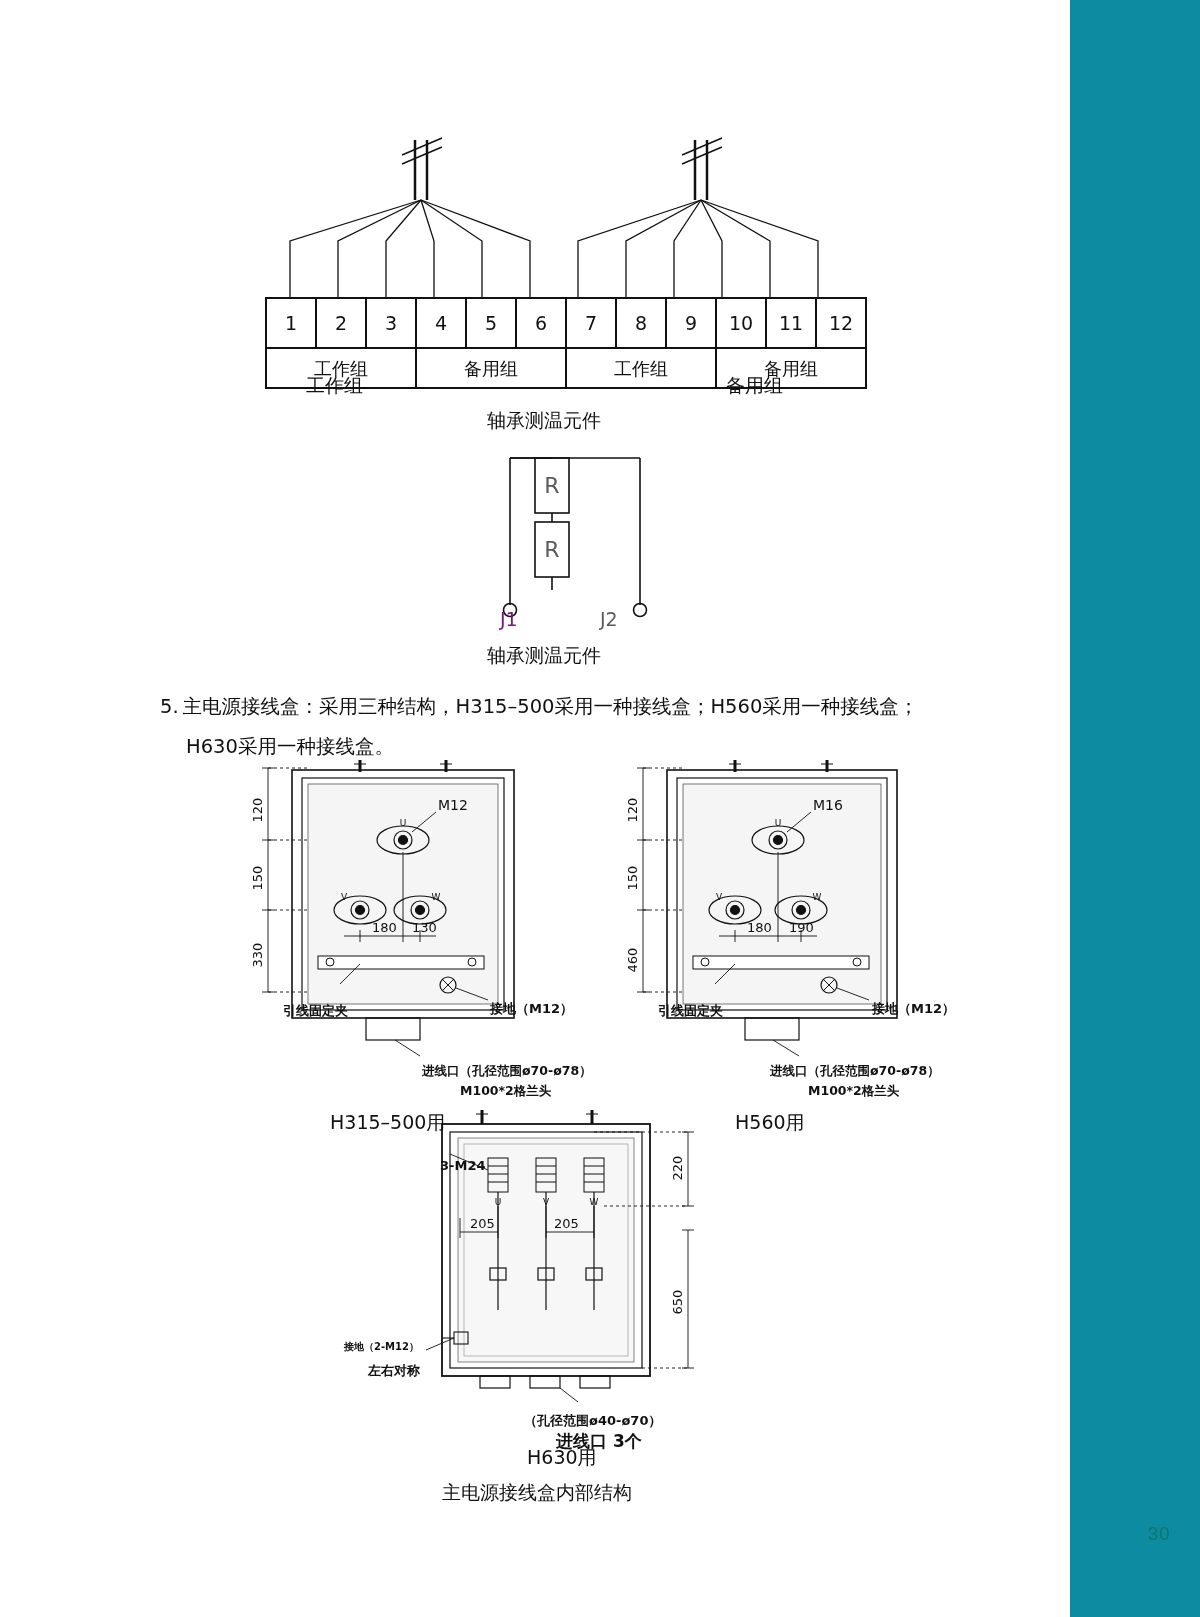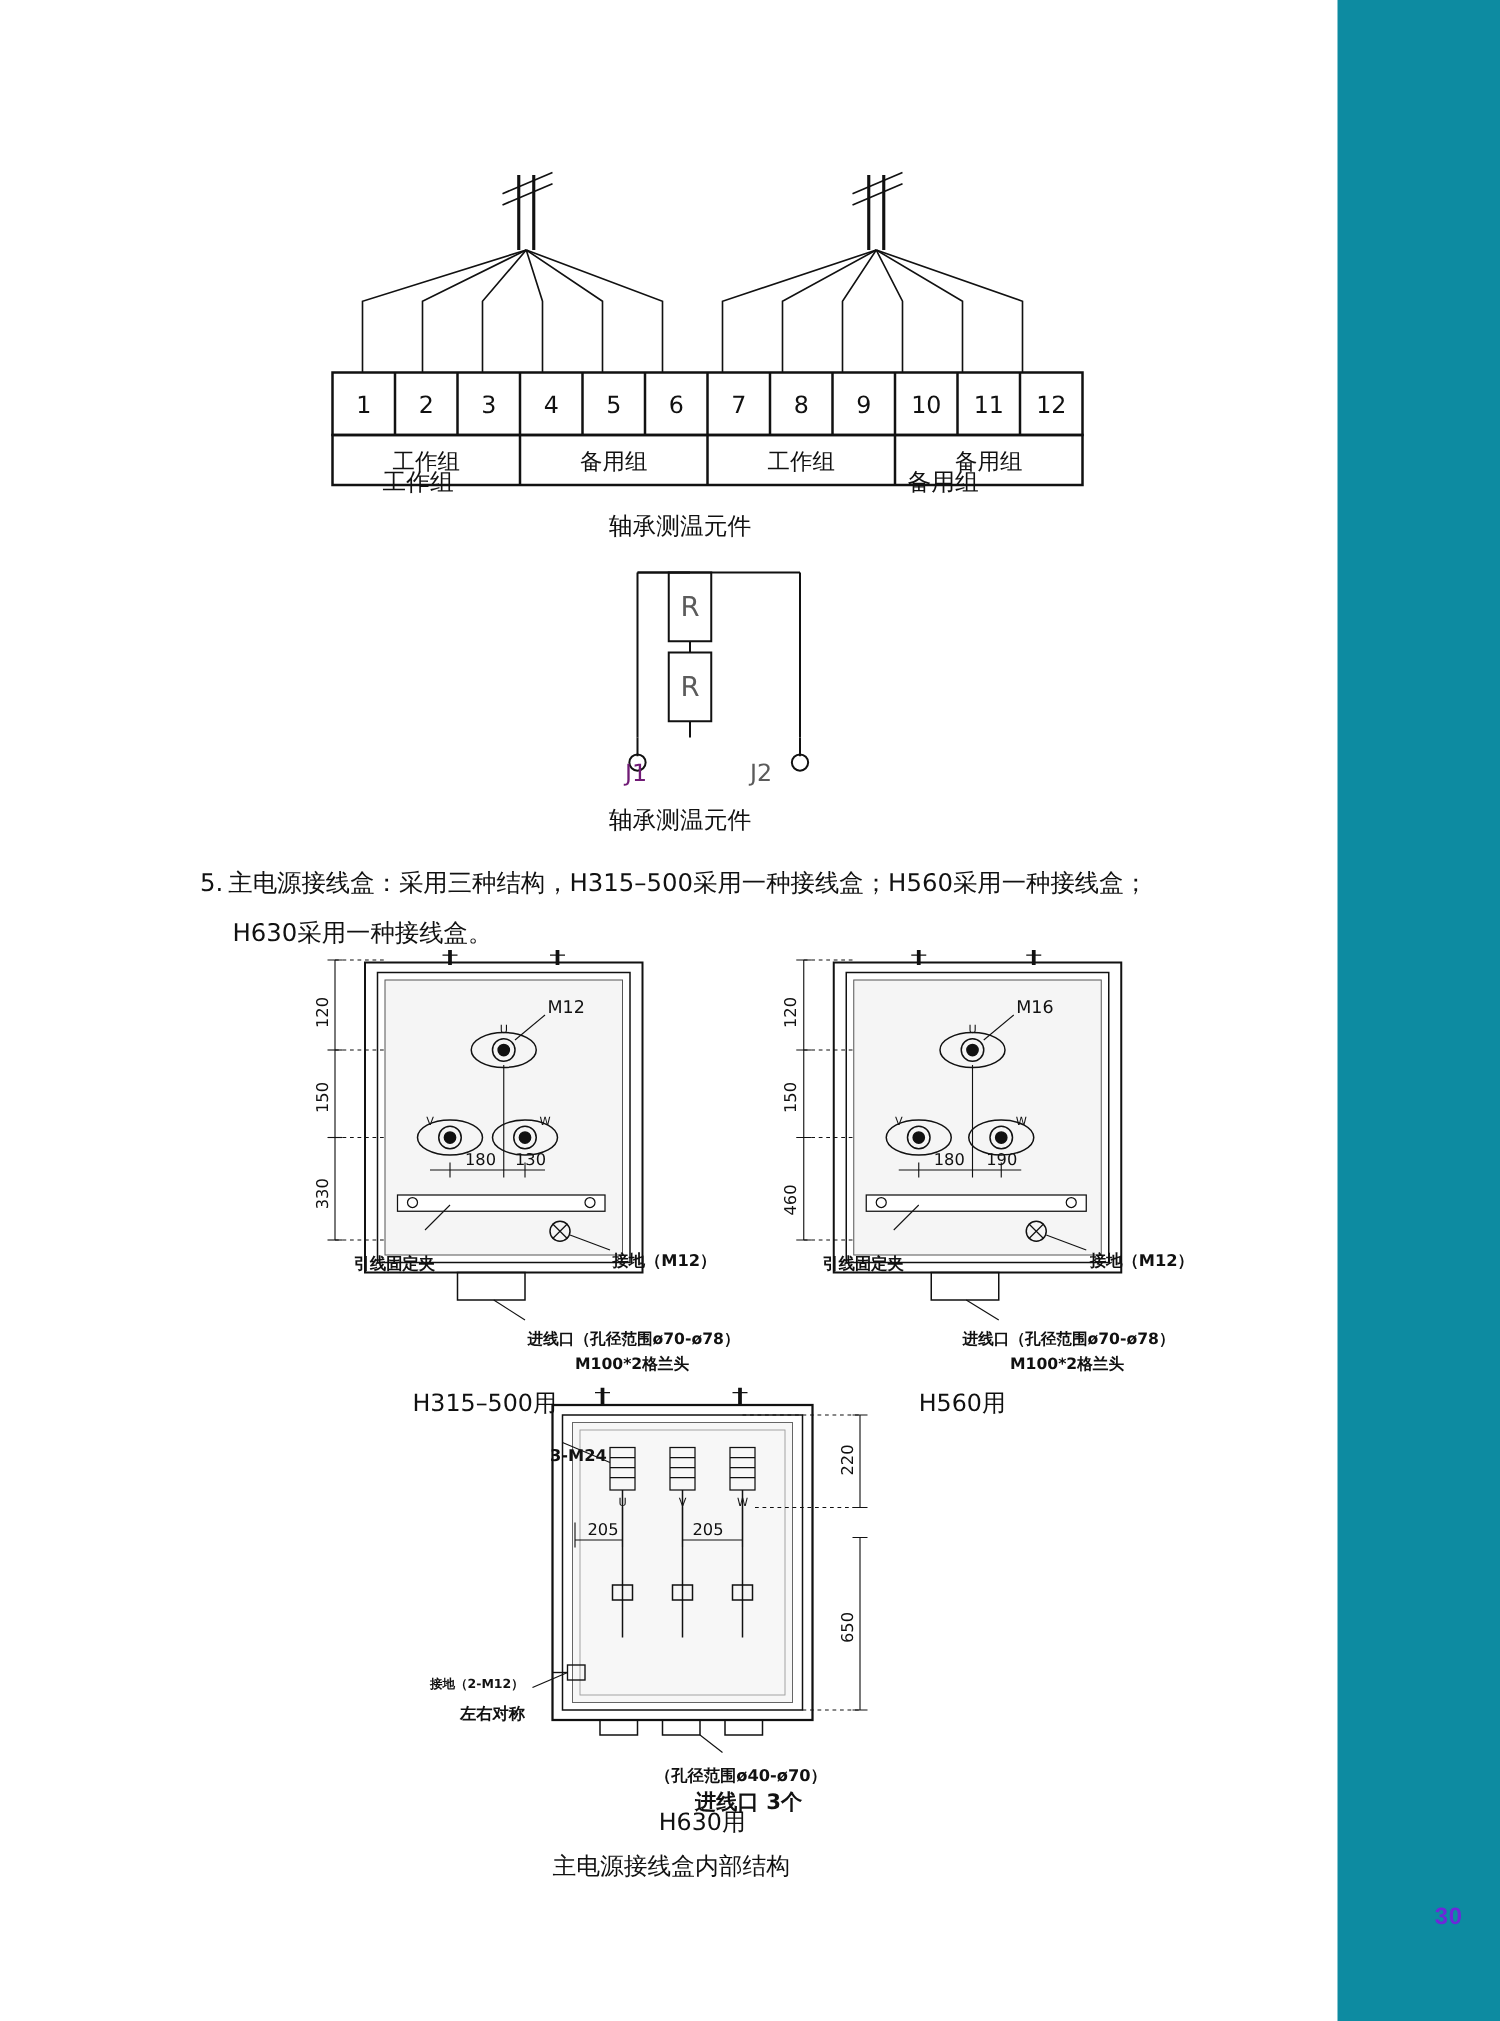--- a/index.html
+++ b/index.html
@@ -14,21 +14,21 @@
   .page{
     position:absolute;left:0;top:0;width:1200px;height:1617px;
     background:#fff;
   }
   .right-band{
     position:absolute;right:0;top:0;width:130px;height:1617px;
     background:#0d8ba1;
   }
   .page-number{
     position:absolute;right:30px;bottom:72px;
-    color:#6d28d9;font-size:19px;font-weight:bold;
+    color:#0f766e;font-size:19px;font-weight:normal;
     letter-spacing:0.5px;
   }
 
   
   .logo-wrap{
     position:absolute;left:700px;top:78px;
     display:flex;align-items:center;gap:10px;
   }
   .logo-mark{
     position:relative;width:118px;height:40px;

